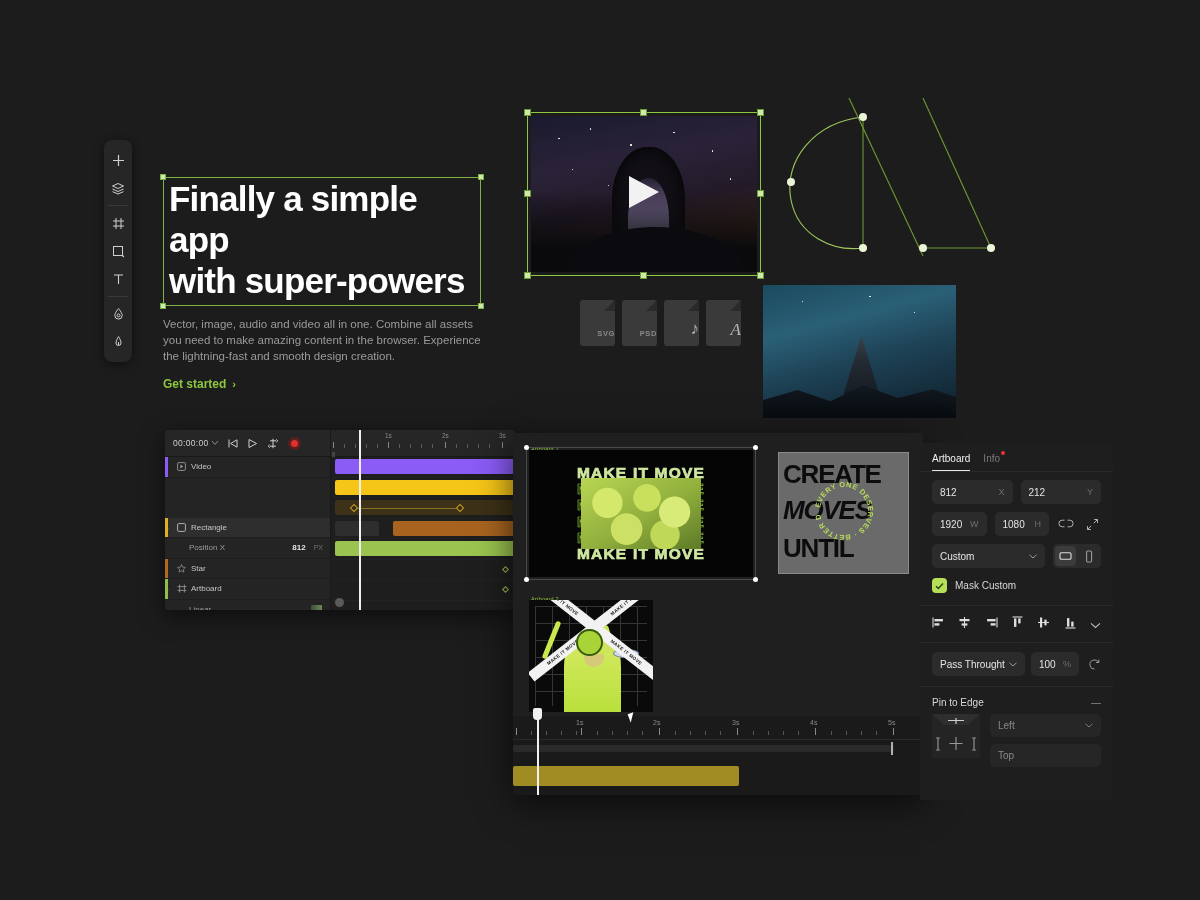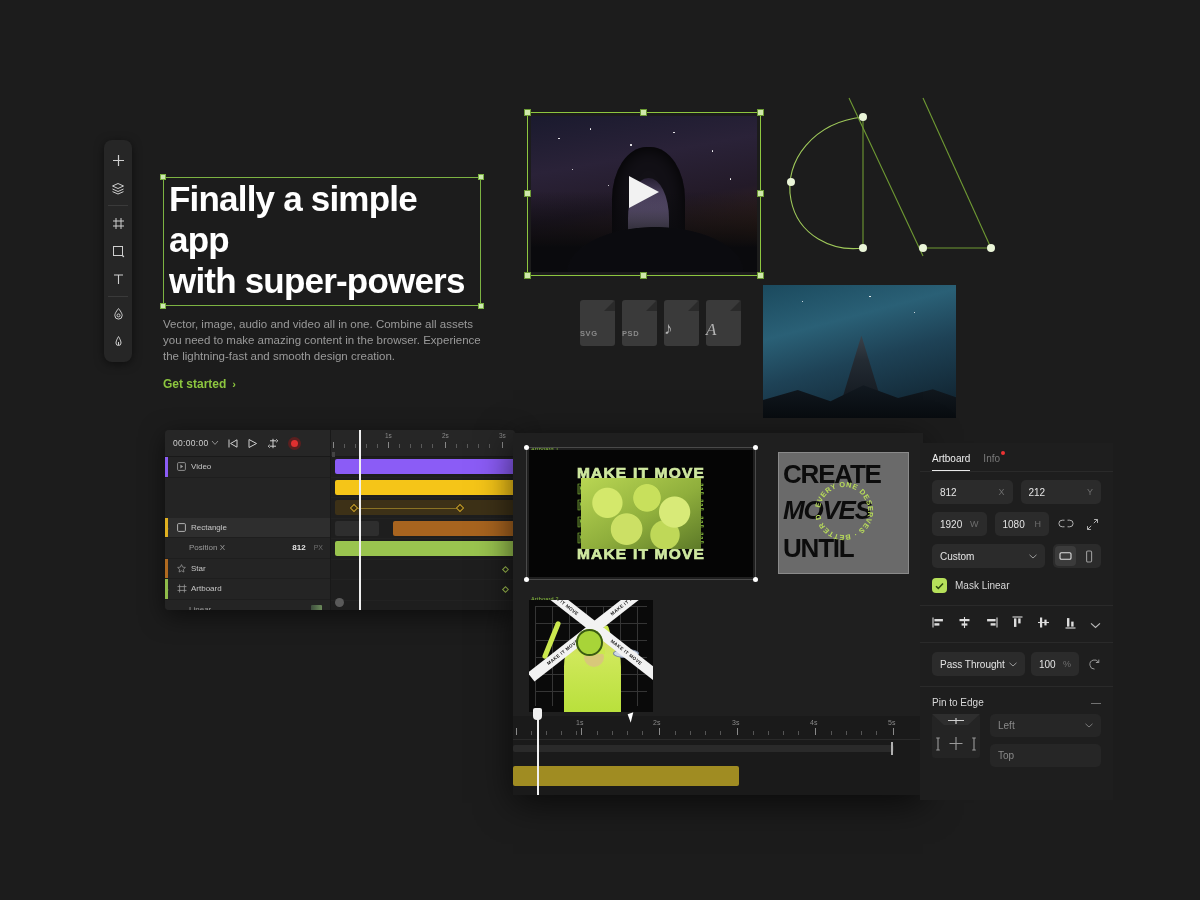--- a/index.html
+++ b/index.html
@@ -73,21 +73,21 @@
   .vn-lm{left:-4px;top:50%;margin-top:-4px;} .vn-rm{right:-4px;top:50%;margin-top:-4px;}
   .play { position:absolute; left:50%; top:50%; transform:translate(-50%,-50%); }
 
   
   .vector { position:absolute; left:775px; top:90px; width:235px; height:175px; }
 
   
   .files { position:absolute; left:580px; top:300px; display:flex; gap:7px; }
   .file { width:35px; height:46px; position:relative;
     background:#3a3a3a; border-radius:3px;
-    display:flex; align-items:flex-end; justify-content:flex-start; }
+    display:flex; align-items:flex-end; justify-content:flex-end; }
   .file::after { content:""; position:absolute; right:0; top:0;
     border-width:0 0 11px 11px; border-style:solid;
     border-color: transparent transparent #2a2a2a transparent; }
   .file .fl { font-size:7.5px; color:#8a8a8a; letter-spacing:.6px; margin-bottom:8px; font-weight:700;}
   .file .fg { font-size:17px; color:#b5b5b5; margin-bottom:6px; font-family:"Liberation Serif", serif; font-style:italic;}
   .file .fn { font-size:17px; color:#b5b5b5; margin-bottom:7px; }
 
   
   .mount { position:absolute; left:763px; top:285px; width:193px; height:133px;
     background: linear-gradient(165deg,#1b4a5e 0%, #2a6076 30%, #1e4256 55%, #0e1e29 100%);
@@ -702,21 +702,21 @@
         </span>
       </div>
     </div>
 
     <div class="chk-row">
       <span class="chk">
         <svg width="9" height="8" viewBox="0 0 9 8">
             <path d="M1 4.2L3.3 6.4 8 1.4" fill="none" stroke="#2c4a0e" stroke-width="1.5"></path>
           </svg>
       </span>
-      <span class="chk-lbl">Mask Linear</span>
+      <span class="chk-lbl">Mask Custom</span>
     </div>
 
     <div class="align-row">
       <span>
         <svg width="13" height="13" viewBox="0 0 13 13">
             <path d="M1 1.5v10" stroke="#ddd" stroke-width="1.1"></path>
             <rect x="2.4" y="3" width="8.5" height="2.4" fill="#ddd"></rect>
             <rect x="2.4" y="7.2" width="5" height="2.4" fill="#ddd"></rect>
           </svg>
       </span>

